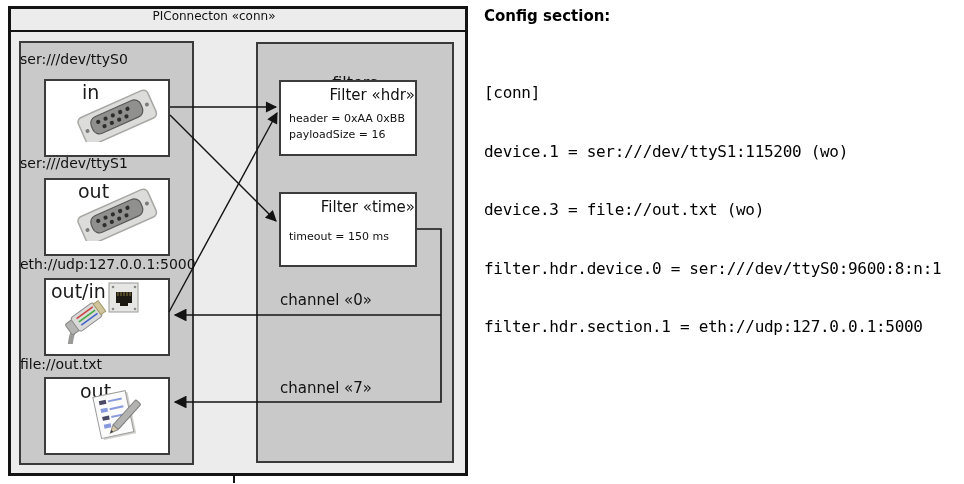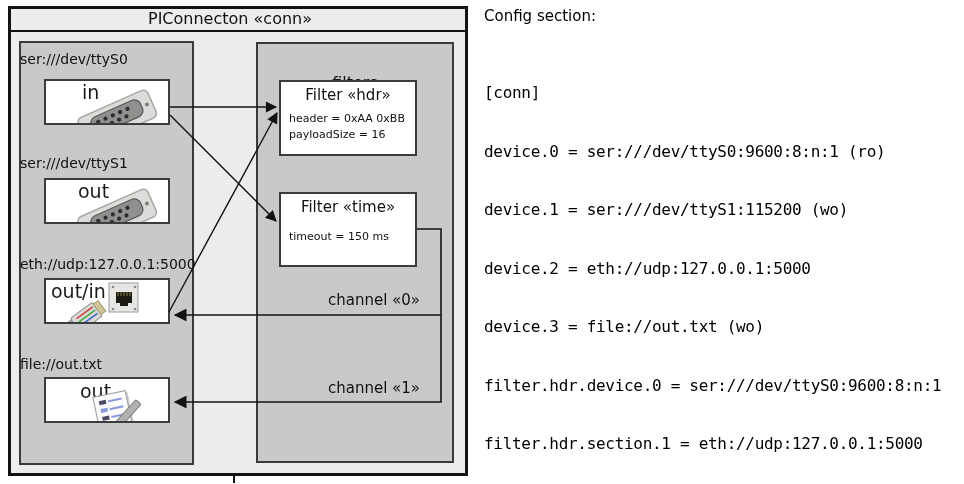--- a/index.html
+++ b/index.html
@@ -3,49 +3,49 @@
 <meta charset="utf-8">
 <style>
   html,body{margin:0;padding:0;background:#fff;}
   #canvas{position:relative;width:964px;height:484px;background:#ffffff;
           font-family:"DejaVu Sans",sans-serif;color:#111;overflow:hidden;}
   .abs{position:absolute;}
 
   
   .outer-box{left:8px;top:6px;width:460px;height:470px;background:#ececec;
              border:3px solid #131313;box-sizing:border-box;}
-  .diagram-title{left:8px;top:9px;width:412px;text-align:center;font-size:16px;padding-left:16px;}
+  .diagram-title{left:8px;top:9px;width:412px;text-align:center;font-size:12px;}
   .title-sep{left:10px;top:30px;width:456px;height:2px;background:#131313;}
 
   
   .panel{background:#c9c9c9;border:2px solid #3a3a3a;box-sizing:border-box;}
   .panel-left{left:19px;top:41px;width:175px;height:424px;}
   .panel-filters{left:256px;top:42px;width:198px;height:421px;}
   .filters-title{left:256px;top:46px;width:198px;text-align:center;font-size:16px;margin-top:27px;}
 
   
   .dev-label{left:20px;width:174px;text-align:left;font-size:14px;}
-  .dev-box{left:44px;width:126px;height:46px;background:#ffffff;
+  .dev-box{left:44px;width:126px;height:78px;background:#ffffff;
            border:2px solid #3c3c3c;box-sizing:border-box;overflow:hidden;}
   .dev-mode{position:absolute;font-size:19px;line-height:21px;color:#1a1a1a;}
 
   
   .filter-box{left:279px;width:138px;background:#ffffff;border:2px solid #3c3c3c;
               box-sizing:border-box;}
-  .filter-title{position:absolute;left:0;top:4px;width:100%;text-align:center;font-size:15px;}
+  .filter-title{position:absolute;left:0;top:4px;width:100%;text-align:right;font-size:15px;}
   .filter-attr{position:absolute;left:8px;font-size:11px;white-space:nowrap;}
 
   
-  .chan-label{left:280px;width:140px;text-align:right;font-size:15px;}
+  .chan-label{left:280px;width:140px;font-size:15px;}
 
   
   #wires{left:0;top:0;pointer-events:none;}
 
   
-  .config-heading{left:484px;top:7px;font-size:15px;font-weight:normal;
+  .config-heading{left:484px;top:7px;font-size:15px;font-weight:bold;
                   font-family:"DejaVu Sans",sans-serif;color:#000;}
   .config-block{left:484px;top:44px;font-family:"DejaVu Sans Mono",monospace;
                 font-size:16px;line-height:19.5px;white-space:pre;color:#000;
                 letter-spacing:-0.3px;}
 
   .bottom-tick{left:233px;top:474px;width:2px;height:9px;background:#131313;}
 </style>
 </head>
 <body>
 
@@ -159,21 +159,21 @@
     <div class="filter-attr" style="top:30px">header = 0xAA 0xBB</div>
     <div class="filter-attr" style="top:46px">payloadSize = 16</div>
   </div>
 
   <div class="abs filter-box" style="top:192px;height:75px">
     <div class="filter-title">Filter «time»</div>
     <div class="filter-attr" style="top:36px">timeout = 150 ms</div>
   </div>
 
   <div class="abs chan-label" style="top:291px">channel «0»</div>
-  <div class="abs chan-label" style="top:379px">channel «1»</div>
+  <div class="abs chan-label" style="top:379px">channel «7»</div>
 
   <svg id="wires" class="abs" width="964" height="484" viewBox="0 0 964 484">
     <defs>
       <marker id="arr" viewBox="0 0 10 10" refX="9" refY="5" markerWidth="10" markerHeight="8" orient="auto">
         <path d="M0,0 L10,5 L0,10 z" fill="#131313"></path>
       </marker>
     </defs>
 
     <line x1="170" y1="107" x2="276" y2="107" stroke="#131313" stroke-width="1.4" marker-end="url(#arr)"></line>
 
@@ -184,23 +184,21 @@
     <path d="M417,229 H441 V402 H175" fill="none" stroke="#131313" stroke-width="1.6" marker-end="url(#arr)"></path>
 
     <line x1="441" y1="315" x2="175" y2="315" stroke="#131313" stroke-width="1.6" marker-end="url(#arr)"></line>
   </svg>
 
   <div class="abs bottom-tick"></div>
 
   <div class="abs config-heading">Config section:</div>
   <div class="abs config-block">
     <div>[conn]</div>
-    <div>device.0 = ser:///dev/ttyS0:9600:8:n:1 (ro)</div>
     <div>device.1 = ser:///dev/ttyS1:115200 (wo)</div>
-    <div>device.2 = eth://udp:127.0.0.1:5000</div>
     <div>device.3 = file://out.txt (wo)</div>
     <div>filter.hdr.device.0 = ser:///dev/ttyS0:9600:8:n:1</div>
     <div>filter.hdr.section.1 = eth://udp:127.0.0.1:5000</div>
     
     
     
     
     
     
     

